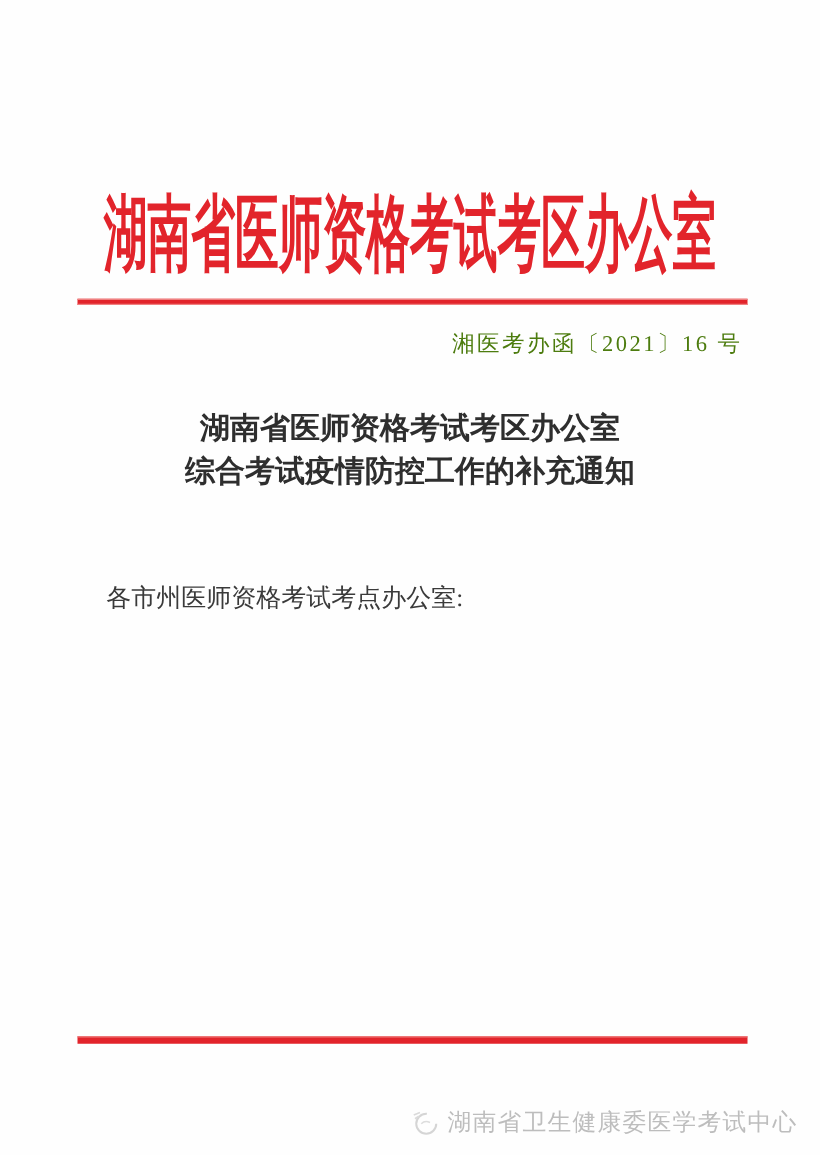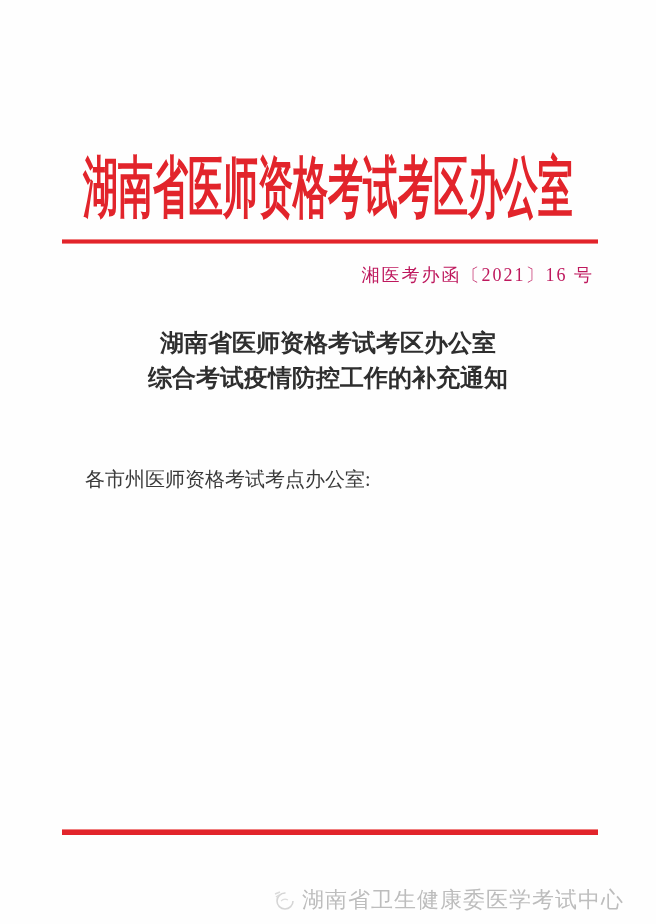--- a/index.html
+++ b/index.html
@@ -33,21 +33,21 @@
     height: 5px;
     border-top: 1px solid #f08080;
     border-bottom: 1px solid #f08080;
   }
   
   .doc-number {
     position: absolute;
     top: 263px; right: 62px;
     font-size: 18px;
     letter-spacing: 2px;
-    color: #be185d;
+    color: #4d7c0f;
   }
   
   .notice-title {
     position: absolute;
     top: 326px; left: 0; right: 0;
     text-align: center;
     font-weight: bold;
     color: #2e2e2e;
     font-size: 24px;
     line-height: 35px;
@@ -68,26 +68,26 @@
   
   .divider-bottom {
     position: absolute;
     top: 829px; left: 62px; right: 58px;
     height: 6px;
     border-top: 1px solid #f08080;
   }
   
   .watermark {
     position: absolute;
-    top: 885px; right: 32px;
+    top: 885px; right: 18px;
     display: flex;
     align-items: center;
     gap: 6px;
     color: #bdbdbd;
-    font-size: 22px;
+    font-size: 19px;
     letter-spacing: 1px;
     font-family: "Liberation Sans", "DejaVu Sans", sans-serif;
   }
   .watermark .logo {
     width: 24px; height: 24px;
     flex: 0 0 auto;
     opacity: 0.75;
   }
 </style>
 </head>

